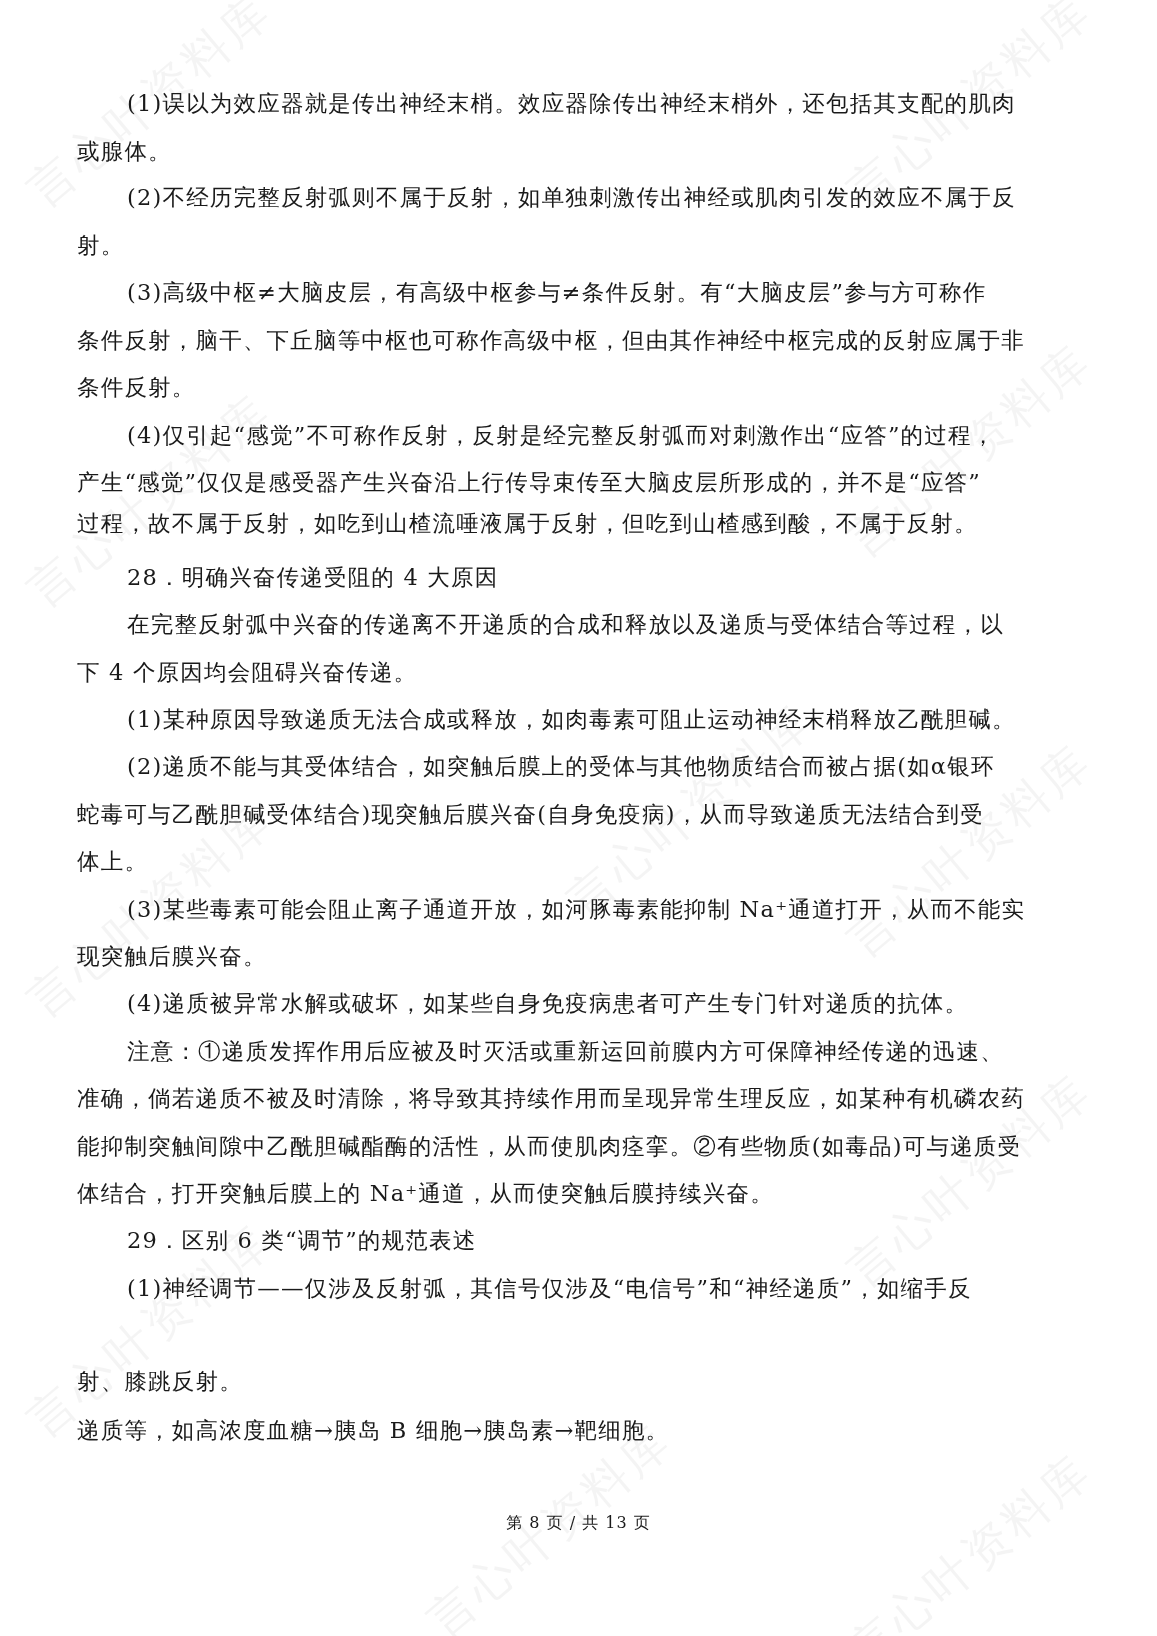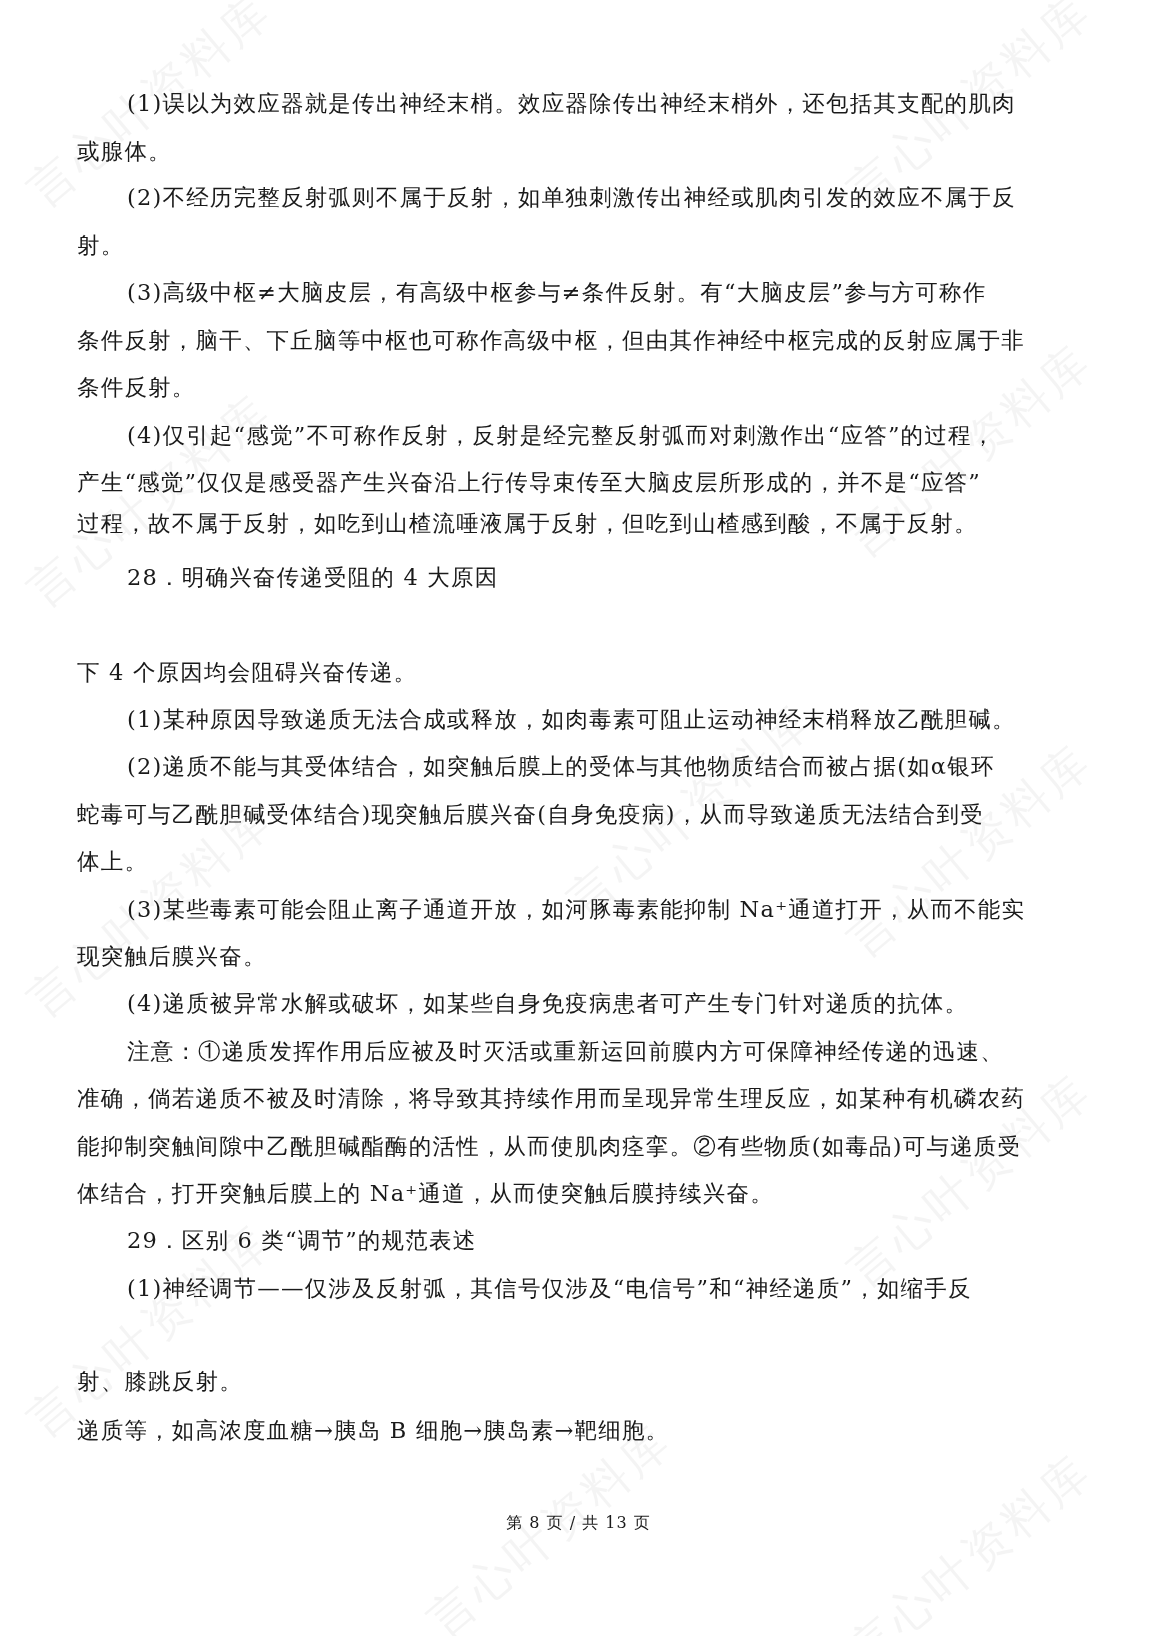--- a/index.html
+++ b/index.html
@@ -86,20 +86,21 @@
   <div class="line indent" style="top:277px;">(3)高级中枢≠大脑皮层，有高级中枢参与≠条件反射。有“大脑皮层”参与方可称作</div>
   <div class="line" style="top:325px;">条件反射，脑干、下丘脑等中枢也可称作高级中枢，但由其作神经中枢完成的反射应属于非</div>
   <div class="line" style="top:372px;">条件反射。</div>
 
   <div class="line indent" style="top:420px;">(4)仅引起“感觉”不可称作反射，反射是经完整反射弧而对刺激作出“应答”的过程，</div>
   <div class="line" style="top:467px;">产生“感觉”仅仅是感受器产生兴奋沿上行传导束传至大脑皮层所形成的，并不是“应答”</div>
   <div class="line" style="top:508px;">过程，故不属于反射，如吃到山楂流唾液属于反射，但吃到山楂感到酸，不属于反射。</div>
 
   <div class="line indent" style="top:562px;">28．明确兴奋传递受阻的 4 大原因</div>
 
+  <div class="line indent" style="top:609px;">在完整反射弧中兴奋的传递离不开递质的合成和释放以及递质与受体结合等过程，以</div>
   <div class="line" style="top:657px;">下 4 个原因均会阻碍兴奋传递。</div>
 
   <div class="line indent" style="top:704px;">(1)某种原因导致递质无法合成或释放，如肉毒素可阻止运动神经末梢释放乙酰胆碱。</div>
 
   <div class="line indent" style="top:751px;">(2)递质不能与其受体结合，如突触后膜上的受体与其他物质结合而被占据(如α银环</div>
   <div class="line" style="top:799px;">蛇毒可与乙酰胆碱受体结合)现突触后膜兴奋(自身免疫病)，从而导致递质无法结合到受</div>
   <div class="line" style="top:846px;">体上。</div>
 
   <div class="line indent" style="top:894px;">(3)某些毒素可能会阻止离子通道开放，如河豚毒素能抑制 Na⁺通道打开，从而不能实</div>
   <div class="line" style="top:941px;">现突触后膜兴奋。</div>

